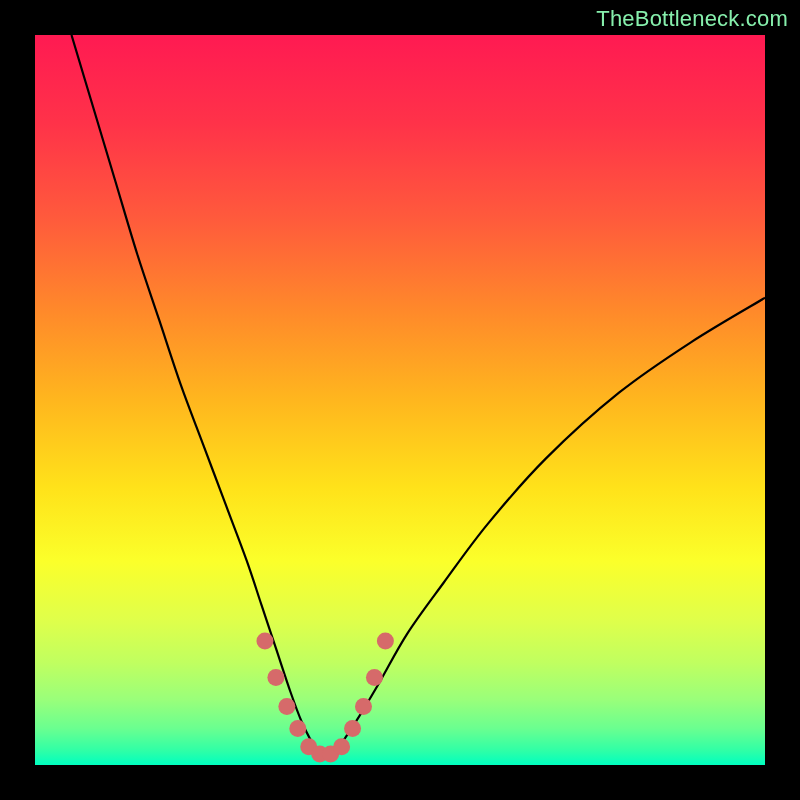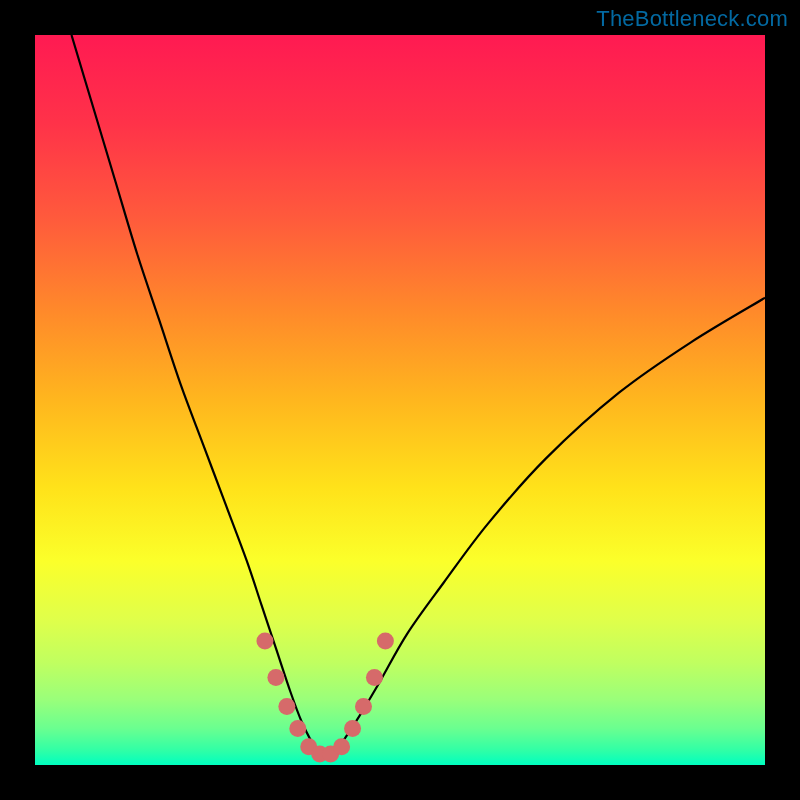--- a/index.html
+++ b/index.html
@@ -9,21 +9,21 @@
     width: 800px;
     height: 800px;
     background: #000;
   }
   .watermark {
     position: absolute;
     top: 6px;
     right: 12px;
     font-family: Arial, sans-serif;
     font-size: 22px;
-    color: #0369a1;
+    color: #86efac;
     font-weight: 500;
     letter-spacing: 0.2px;
     z-index: 10;
   }
   .plot-area {
     position: absolute;
     left: 35px;
     top: 35px;
     width: 730px;
     height: 730px;

